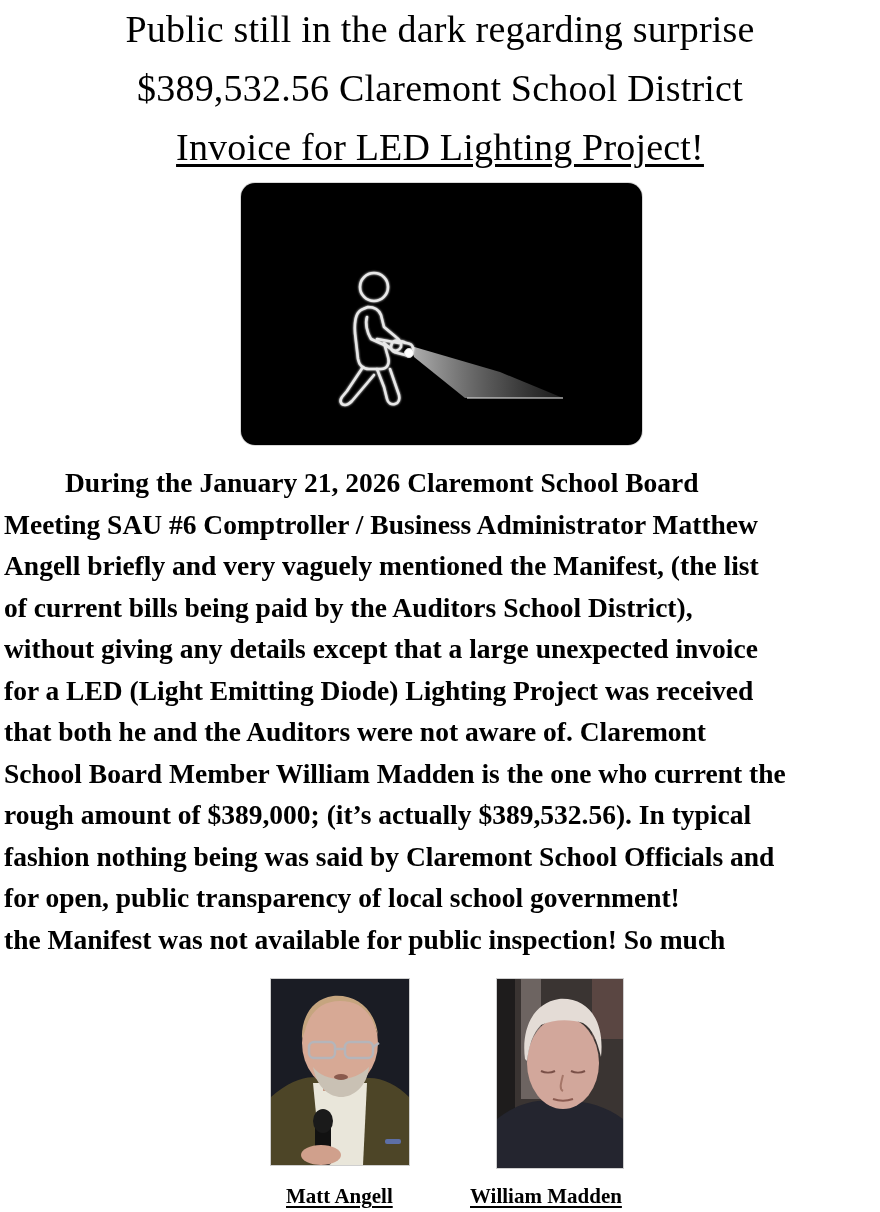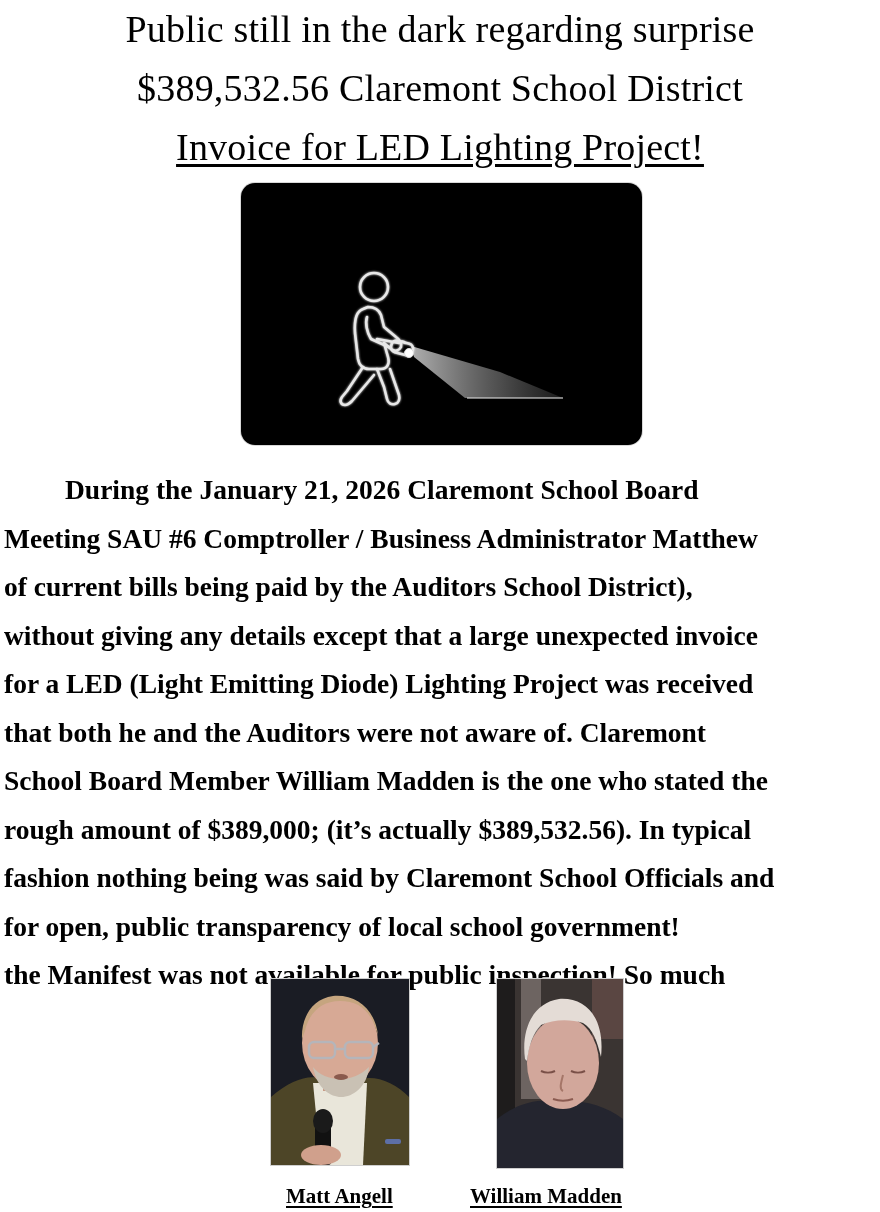--- a/index.html
+++ b/index.html
@@ -46,21 +46,21 @@
     .illustration svg { display: block; }
     .body-text {
       position: absolute;
       left: 4px;
       top: 462px;
       width: 876px;
       font-weight: bold;
       font-size: 27.5px;
       line-height: 41.5px;
     }
-    .body-text .line { display: block; white-space: nowrap; margin-top: 7px; }
+    .body-text .line { display: block; white-space: nowrap; }
     .body-text .indent { padding-left: 61px; }
     .photo {
       position: absolute;
       border: 1px solid #cfcfcf;
       overflow: hidden;
     }
     .photo svg { display: block; }
     .photo-angell { left: 270px; top: 978px; width: 138px; height: 186px; }
     .photo-madden { left: 496px; top: 978px; width: 126px; height: 189px; }
     .caption {
@@ -124,25 +124,26 @@
       <path d="M136,186 L143,204 L146,216 C147,220 150,222 154,221 C158,220 159,216 158,212 L149,186"></path>
     </g>
 
     <circle cx="168" cy="170" r="4.5" fill="#ffffff" stroke="#dddddd" stroke-width="1"></circle>
   </svg>
 </div>
 
 <div class="body-text">
   <span class="line indent">During the January 21, 2026 Claremont School Board</span>
   <span class="line">Meeting SAU #6 Comptroller / Business Administrator Matthew</span>
+  <span class="line">Angell briefly and very vaguely mentioned the Manifest, (the list</span>
   <span class="line">of current bills being paid by the Auditors School District),</span>
   <span class="line">without giving any details except that a large unexpected invoice</span>
   <span class="line">for a LED (Light Emitting Diode) Lighting Project was received</span>
   <span class="line">that both he and the Auditors were not aware of.  Claremont</span>
-  <span class="line">School Board Member William Madden is the one who stated the</span>
+  <span class="line">School Board Member William Madden is the one who current the</span>
   <span class="line">rough amount of $389,000; (it’s actually $389,532.56).  In typical</span>
   <span class="line">fashion nothing being was said by Claremont School Officials and</span>
   <span class="line">for open, public transparency of local school government!</span>
   <span class="line">the Manifest was not available for public inspection!  So much</span>
 </div>
 
 <div class="photo photo-angell">
   <svg width="138" height="186" viewBox="0 0 138 186">
     <rect width="138" height="186" fill="#1a1c24"></rect>
 

